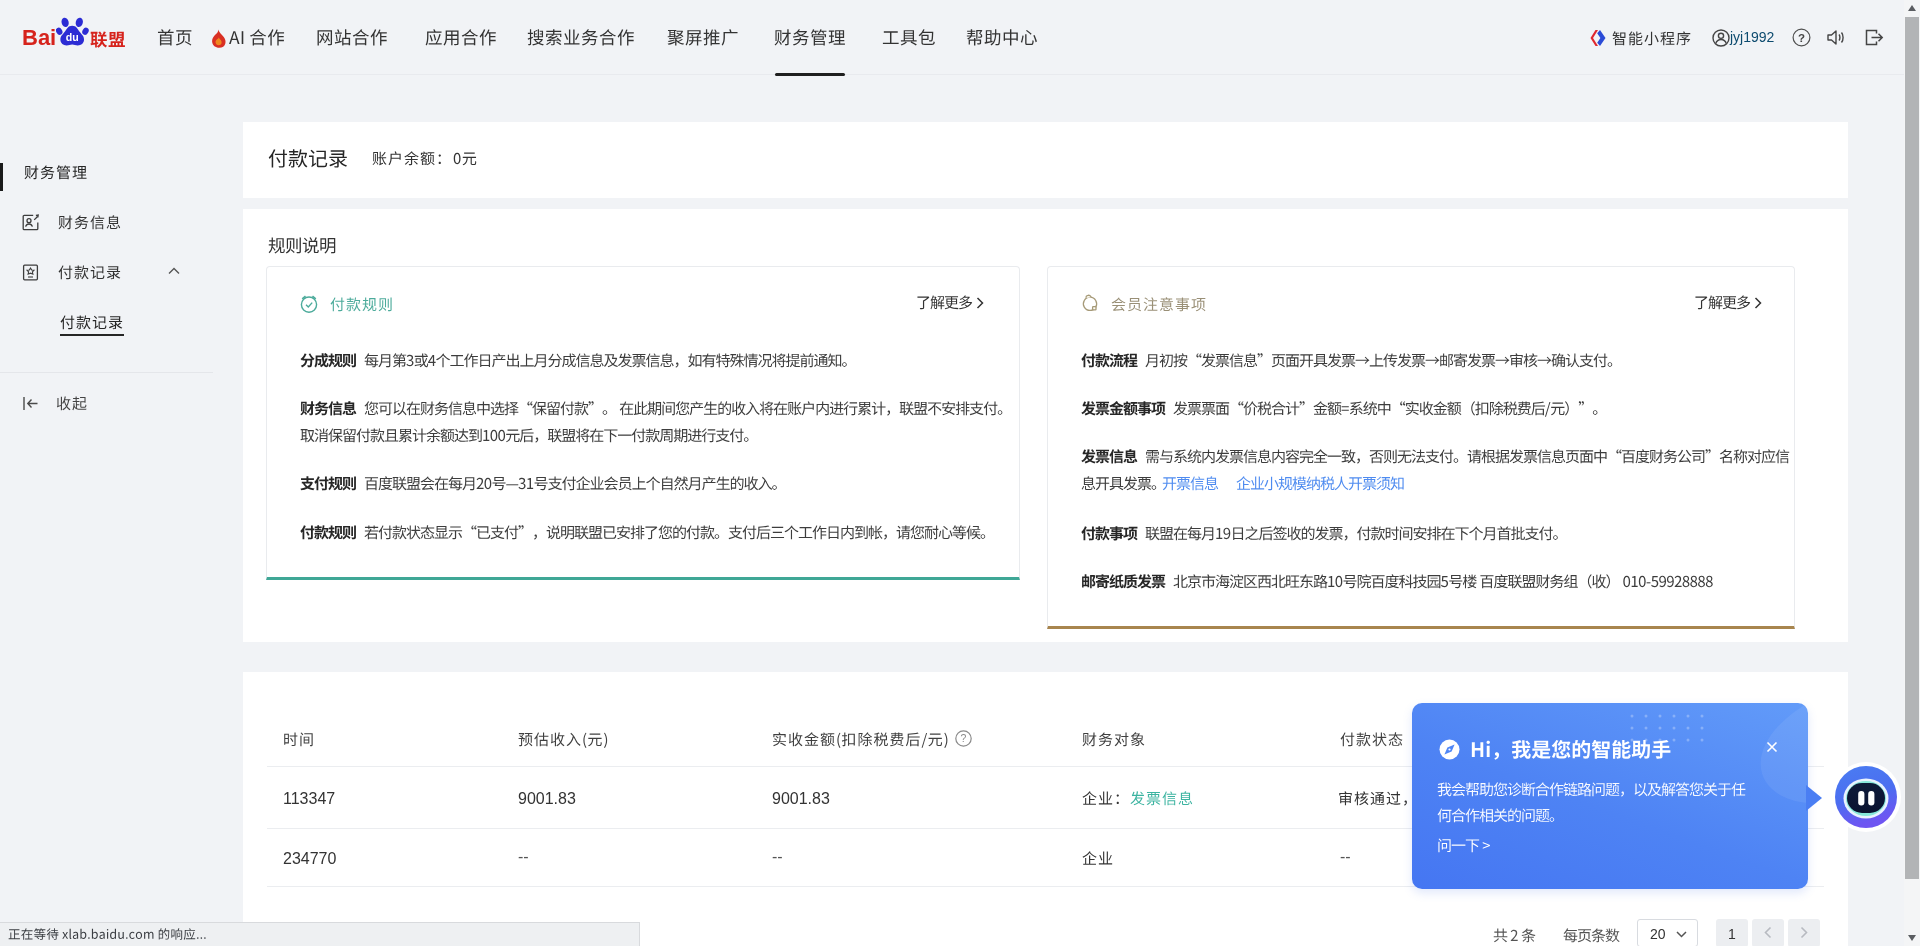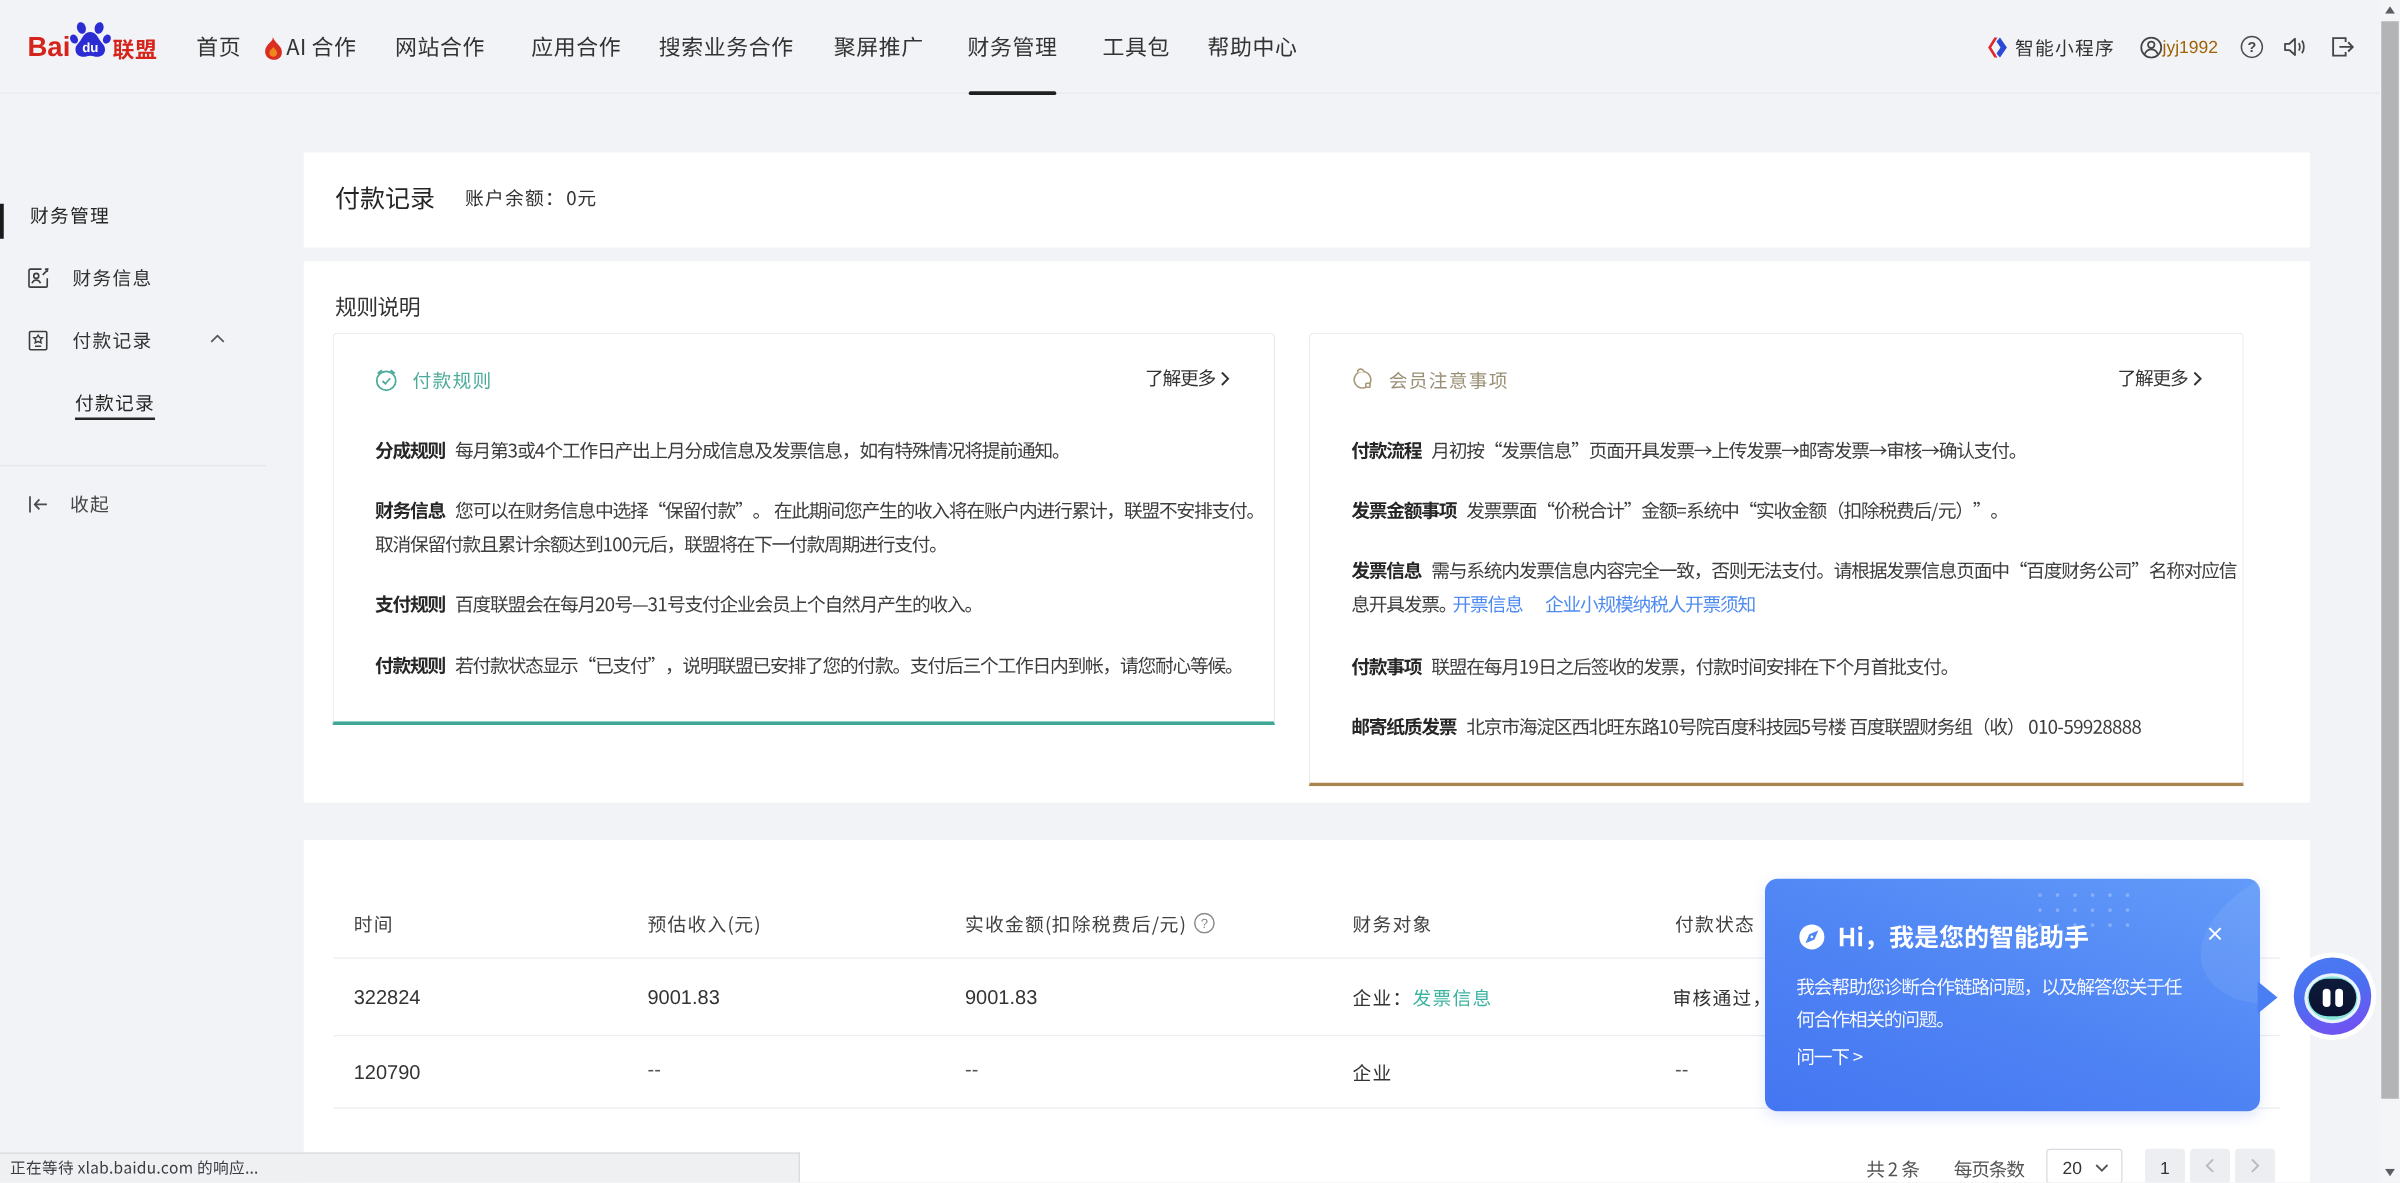--- a/index.html
+++ b/index.html
@@ -408,21 +408,21 @@
       <use href="#g32" transform="translate(32 16) scale(0.06)"></use>
       <use href="#g33" transform="translate(48 16) scale(0.06)"></use>
       <use href="#g34" transform="translate(64 16) scale(0.06)"></use>
     </svg>
   </div>
 <svg style="position:absolute;left:1712px;top:29px" width="18" height="18" viewBox="0 0 18 18" fill="none" stroke="#454545" stroke-width="1.4">
 <circle cx="9" cy="9" r="8"></circle>
 <circle cx="9" cy="6.8" r="2.6"></circle>
 <path d="M3.7 14.6c1-3 3-4.1 5.3-4.1s4.4 1.1 5.3 4.1"></path>
 </svg>
-<div style="position:absolute;left:1730px;top:29.4px;font-size:14px;color:#a16207;font-weight:400;line-height:17.50px;white-space:nowrap">jyj1992</div>
+<div style="position:absolute;left:1730px;top:29.4px;font-size:14px;color:#0c4a6e;font-weight:400;line-height:17.50px;white-space:nowrap">jyj1992</div>
 <svg style="position:absolute;left:1792px;top:28px" width="19" height="19" viewBox="0 0 19 19" fill="none">
 <circle cx="9.5" cy="9.5" r="8.4" stroke="#4f4f4f" stroke-width="1.2"></circle>
 <text x="9.5" y="13.6" font-family="Liberation Sans,sans-serif" font-size="11.5" fill="#454545" text-anchor="middle" font-weight="bold">?</text>
 </svg>
 <svg style="position:absolute;left:1826px;top:28px" width="20" height="19" viewBox="0 0 20 19" fill="none" stroke="#454545" stroke-width="1.4">
 <path d="M2 7 L5.5 7 L10 3 L10 16 L5.5 12 L2 12 Z" fill="none" stroke-linejoin="round"></path>
 <path d="M13 6.5 C14.2 8 14.2 11 13 12.5"></path>
 <path d="M15.5 4.5 C17.6 7 17.6 12 15.5 14.5"></path>
 </svg>
 <svg style="position:absolute;left:1864px;top:28px" width="20" height="19" viewBox="0 0 20 19" fill="none" stroke="#454545" stroke-width="1.5">
@@ -1150,21 +1150,21 @@
   </div>
 <div style="position:absolute;left:1340px;top:729px">
     <svg class="tr" width="64" height="20" style="fill:#404040">
       <use href="#g37" transform="translate(0 16) scale(0.06)"></use>
       <use href="#g38" transform="translate(16 16) scale(0.06)"></use>
       <use href="#g146" transform="translate(32 16) scale(0.06)"></use>
       <use href="#g147" transform="translate(48 16) scale(0.06)"></use>
     </svg>
   </div>
 <div style="position:absolute;left:267px;top:766px;width:1557px;height:1px;background:#ebedf0"></div>
-<div style="position:absolute;left:283px;top:788.5px;font-size:16px;color:#333333;font-weight:400;line-height:20.00px;white-space:nowrap">322824</div>
+<div style="position:absolute;left:283px;top:788.5px;font-size:16px;color:#333333;font-weight:400;line-height:20.00px;white-space:nowrap">113347</div>
 <div style="position:absolute;left:518px;top:788.5px;font-size:16px;color:#333333;font-weight:400;line-height:20.00px;white-space:nowrap">9001.83</div>
 <div style="position:absolute;left:772px;top:788.5px;font-size:16px;color:#333333;font-weight:400;line-height:20.00px;white-space:nowrap">9001.83</div>
 <div style="position:absolute;left:1082px;top:788px">
     <svg class="tr" width="48" height="20" style="fill:#333333">
       <use href="#g140" transform="translate(0 16) scale(0.06)"></use>
       <use href="#g12" transform="translate(16 16) scale(0.06)"></use>
       <use href="#g47" transform="translate(32 16) scale(0.06)"></use>
     </svg>
   </div>
 <div style="position:absolute;left:1130px;top:788px">
@@ -1178,21 +1178,21 @@
 <div style="position:absolute;left:1338px;top:788px">
     <svg class="tr" width="80" height="20" style="fill:#333333">
       <use href="#g171" transform="translate(0 16) scale(0.06)"></use>
       <use href="#g172" transform="translate(16 16) scale(0.06)"></use>
       <use href="#g88" transform="translate(32 16) scale(0.06)"></use>
       <use href="#g247" transform="translate(48 16) scale(0.06)"></use>
       <use href="#g78" transform="translate(64 16) scale(0.06)"></use>
     </svg>
   </div>
 <div style="position:absolute;left:267px;top:828px;width:1557px;height:1px;background:#ebedf0"></div>
-<div style="position:absolute;left:283px;top:848.5px;font-size:16px;color:#333333;font-weight:400;line-height:20.00px;white-space:nowrap">120790</div>
+<div style="position:absolute;left:283px;top:848.5px;font-size:16px;color:#333333;font-weight:400;line-height:20.00px;white-space:nowrap">234770</div>
 <div style="position:absolute;left:518px;top:846.5px;font-size:16px;color:#555555;font-weight:400;line-height:20.00px;white-space:nowrap">--</div>
 <div style="position:absolute;left:772px;top:846.5px;font-size:16px;color:#555555;font-weight:400;line-height:20.00px;white-space:nowrap">--</div>
 <div style="position:absolute;left:1082px;top:848px">
     <svg class="tr" width="32" height="20" style="fill:#333333">
       <use href="#g140" transform="translate(0 16) scale(0.06)"></use>
       <use href="#g12" transform="translate(16 16) scale(0.06)"></use>
     </svg>
   </div>
 <div style="position:absolute;left:1340px;top:846.5px;font-size:16px;color:#555555;font-weight:400;line-height:20.00px;white-space:nowrap">--</div>
 <div style="position:absolute;left:267px;top:886px;width:1557px;height:1px;background:#ebedf0"></div>

